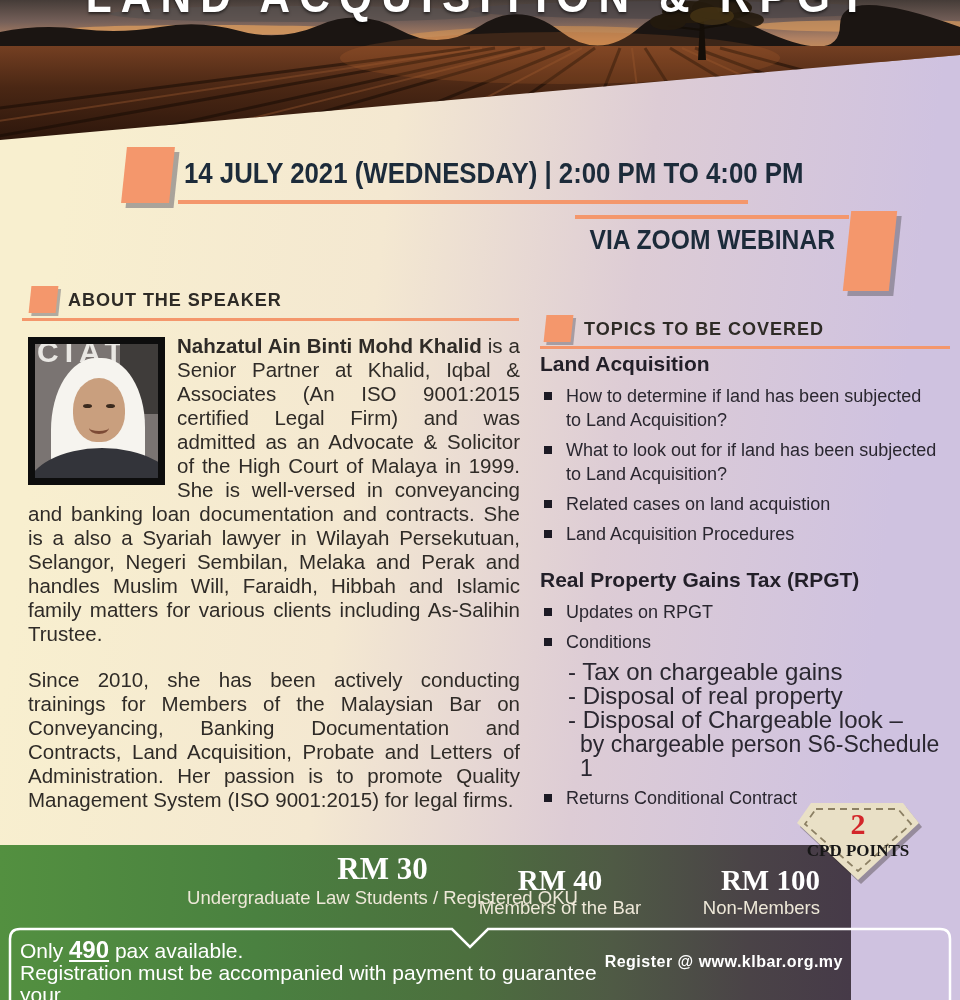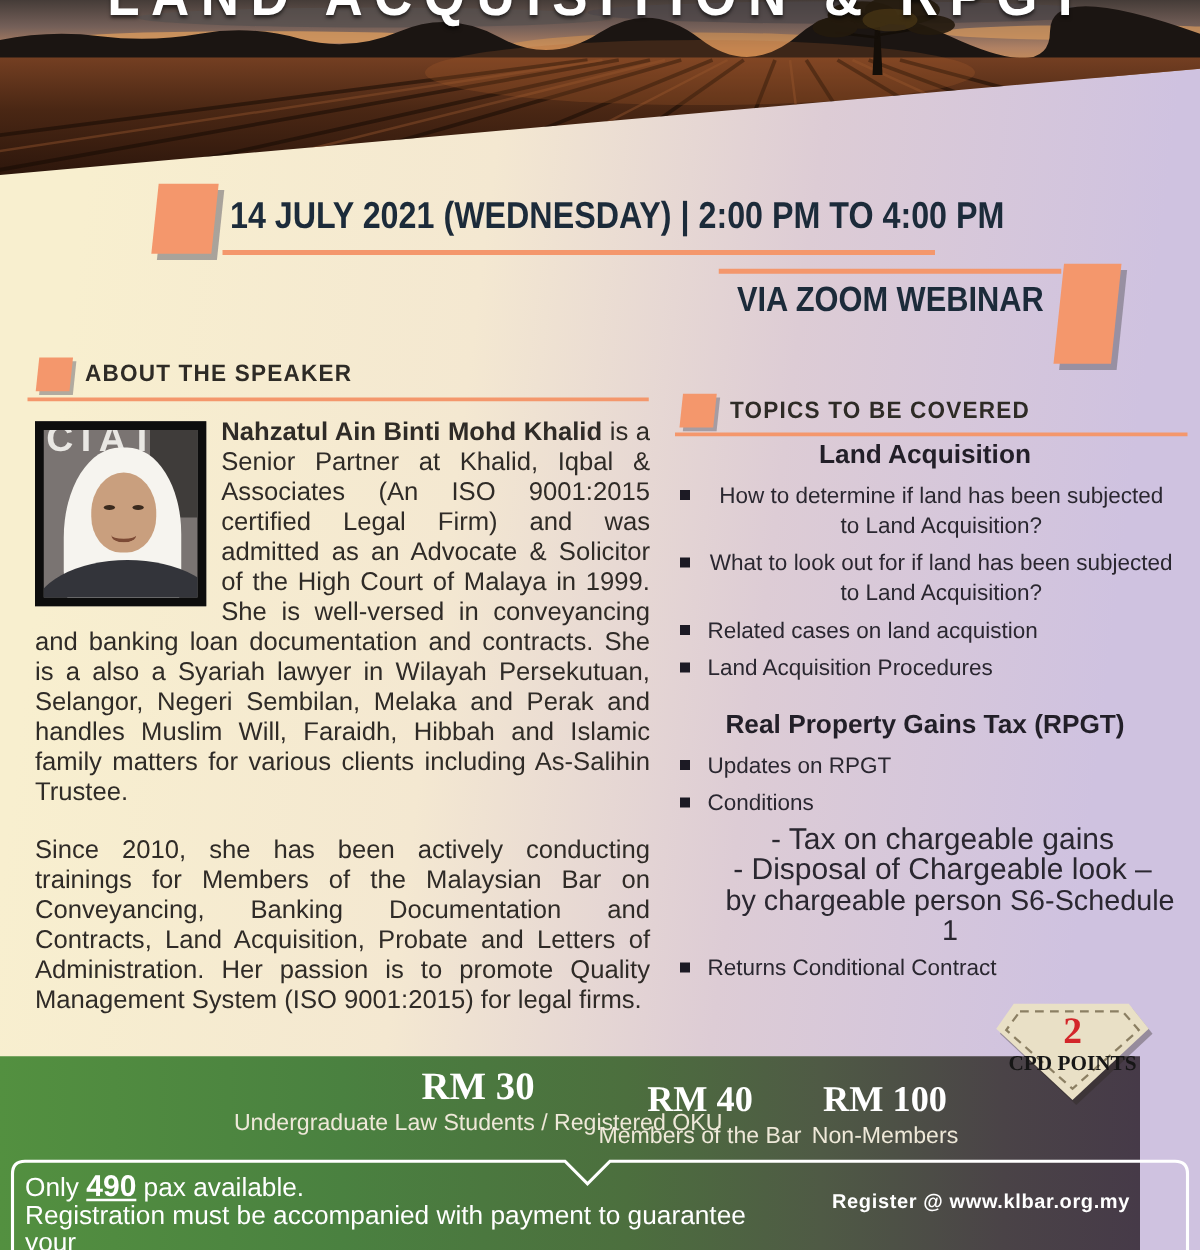--- a/index.html
+++ b/index.html
@@ -41,36 +41,36 @@
   .photo .face{position:absolute;left:38px;top:34px;width:52px;height:64px;
     background:#c99f7e;border-radius:50% 50% 45% 45%;}
   .photo .eye{position:absolute;top:26px;width:9px;height:4px;background:#3a2a1e;border-radius:50%;}
   .photo .smile{position:absolute;left:16px;top:44px;width:20px;height:9px;
     border-bottom:3px solid #7c4a35;border-radius:0 0 50% 50%;}
   .photo .blazer{position:absolute;left:-8px;bottom:-16px;width:150px;height:46px;
     background:#33343a;border-radius:50% 50% 0 0/90% 90% 0 0;}
   
   .topics{position:absolute;left:540px;top:352px;width:400px;color:#2a2730;z-index:2;}
   .topic-title{font-size:21px;font-weight:bold;margin:0 0 8px 0;color:#221f28;}
-  .topic-section{margin-bottom:22px;text-align:center;}
+  .topic-section{margin-bottom:22px;}
   .t-bullet{display:flex;font-size:18px;line-height:24px;margin:6px 0;}
   .t-bullet .sq{flex:0 0 8px;width:8px;height:8px;background:#1c1a24;margin:8px 14px 0 4px;}
   .t-dash{font-size:24px;line-height:24px;padding-left:28px;}
   .t-cont{font-size:23px;line-height:24px;padding-left:40px;}
   
-  .footer{position:absolute;left:0;top:845px;width:912px;height:155px;z-index:3;color:#fff;
-    background:linear-gradient(90deg,#539040 0%,#4a8140 30%,#4c6f3e 55%,#4f5a45 72%,#4a4347 88%,#463a48 100%);}
+  .footer{position:absolute;left:0;top:845px;width:831px;height:155px;z-index:3;color:#fff;
+    background:linear-gradient(90deg,#539040 0%,#4a8140 30%,#4c6f3e 55%,#4f5a45 72%,#4a4347 88%,#463a48 100%);padding-left:20px;}
   .tier{position:absolute;text-align:center;}
   .tier .price{font-family:"Liberation Serif",serif;font-weight:bold;color:#fff;}
   .tier .aud{font-size:18.5px;line-height:21px;color:#eee8d8;}
   .tier-0{left:35px;top:6px;width:695px;}
   .tier-0 .price{font-size:31px;}
   .tier-1{left:462px;top:19px;width:196px;}
   .tier-1 .price{font-size:29px;}
-  .tier-2{left:622px;top:19px;width:172px;}
+  .tier-2{left:648px;top:19px;width:172px;text-align:right;}
   .tier-2 .price{font-size:29px;}
   .outline-svg{position:absolute;left:0;top:0;}
   .only-line{position:absolute;left:20px;top:91px;font-size:21px;color:#fff;}
   .only-line b{font-size:24px;text-decoration:underline;}
   .note{position:absolute;left:20px;top:117px;width:620px;font-size:21px;line-height:22px;color:#fff;}
   .register{position:absolute;right:8px;top:108px;font-size:16px;font-weight:bold;color:#fff;letter-spacing:.5px;}
   
   .badge{position:absolute;left:788px;top:793px;z-index:4;}
 </style>
 </head>
@@ -191,20 +191,21 @@
         <div class="topic-title">Real Property Gains Tax (RPGT)</div>
         <div class="t-bullet">
           <span class="sq"></span>
           <span>Updates on RPGT</span>
         </div>
         <div class="t-bullet">
           <span class="sq"></span>
           <span>Conditions</span>
         </div>
         <div class="t-dash"><span>- Tax on chargeable gains</span></div>
+        <div class="t-dash"><span>- Disposal of real property</span></div>
         <div class="t-dash"><span>- Disposal of Chargeable look –</span></div>
         <div class="t-cont"><span>by chargeable person S6-Schedule 1</span></div>
         <div class="t-bullet">
           <span class="sq"></span>
           <span>Returns Conditional Contract</span>
         </div>
       </div>
     </div>
 
   <svg class="badge" width="140" height="95" viewBox="0 0 140 95">

